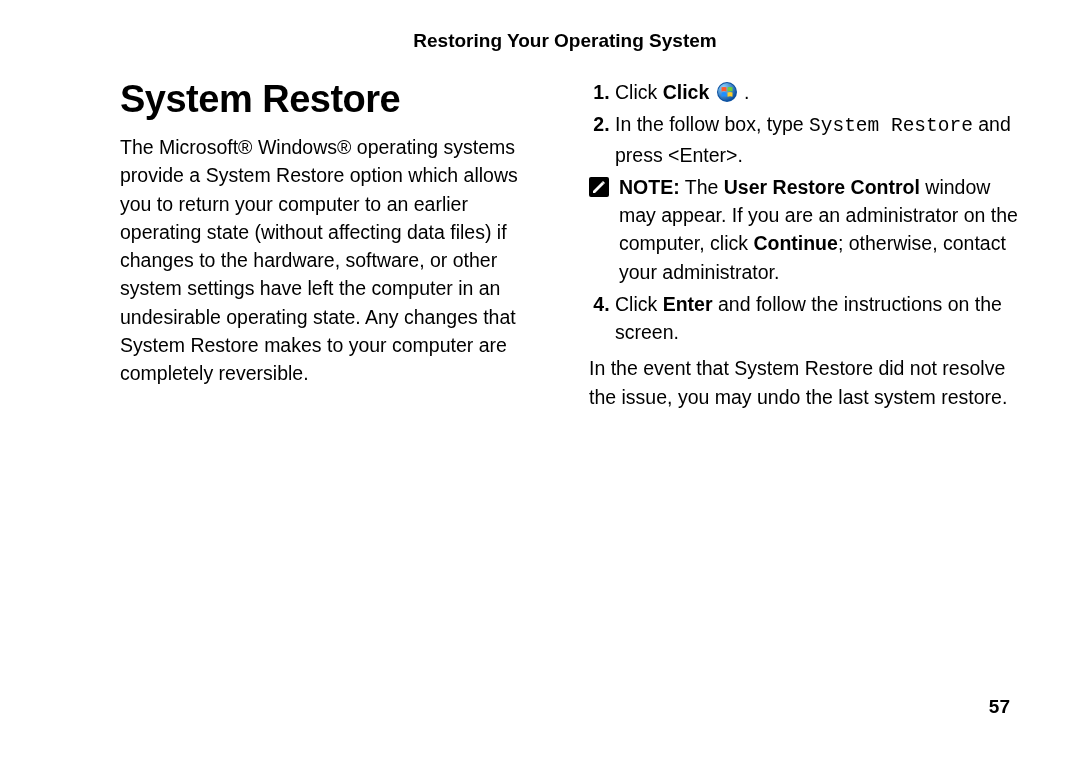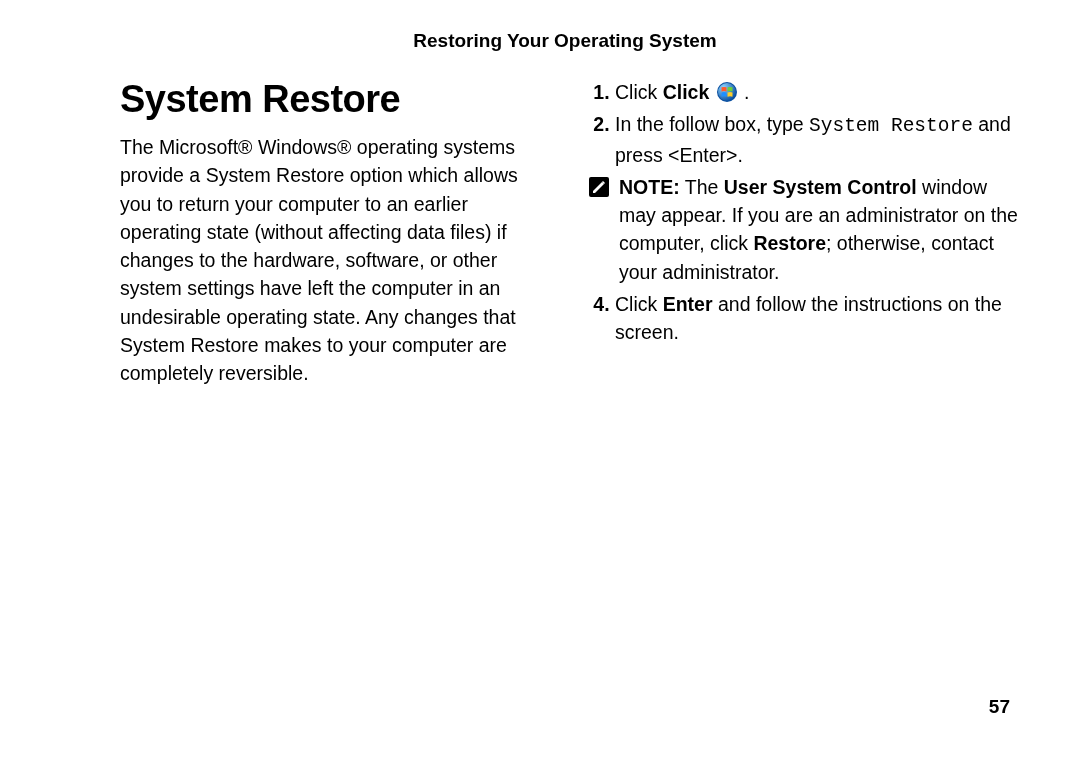--- a/index.html
+++ b/index.html
@@ -128,28 +128,29 @@
 
         <li style="list-style:none; margin-left:-26px;">
           <div class="note-block">
             <span class="note-icon">
               <svg viewBox="0 0 20 20" width="20" height="20">
                 <rect x="0" y="0" width="20" height="20" rx="2" fill="#000"></rect>
                 <path d="M4 14 L13 5 L15 7 L6 16 L4 16 Z" fill="#fff"></path>
                 <path d="M14 4 L16 6 L15 7 L13 5 Z" fill="#fff"></path>
               </svg>
             </span>
-            <span class="bold">NOTE:</span><span> The </span><span class="bold">User System Control</span><span> window may appear. If you are an administrator on the computer, click </span><span class="bold">Restore</span><span>; otherwise, contact your administrator.</span>
+            <span class="bold">NOTE:</span><span> The </span><span class="bold">User Restore Control</span><span> window may appear. If you are an administrator on the computer, click </span><span class="bold">Continue</span><span>; otherwise, contact your administrator.</span>
           </div>
         </li>
 
         <li>
           <span>Click </span><span class="bold">Enter</span><span> and follow the instructions on the screen.</span>
         </li>
 
       </ol>
 
+      <div>In the event that System Restore did not resolve the issue, you may undo the last system restore.</div>
     </div>
 
   </div>
 
   <div class="page-number">57</div>
 </div>
 
 </body></html>

